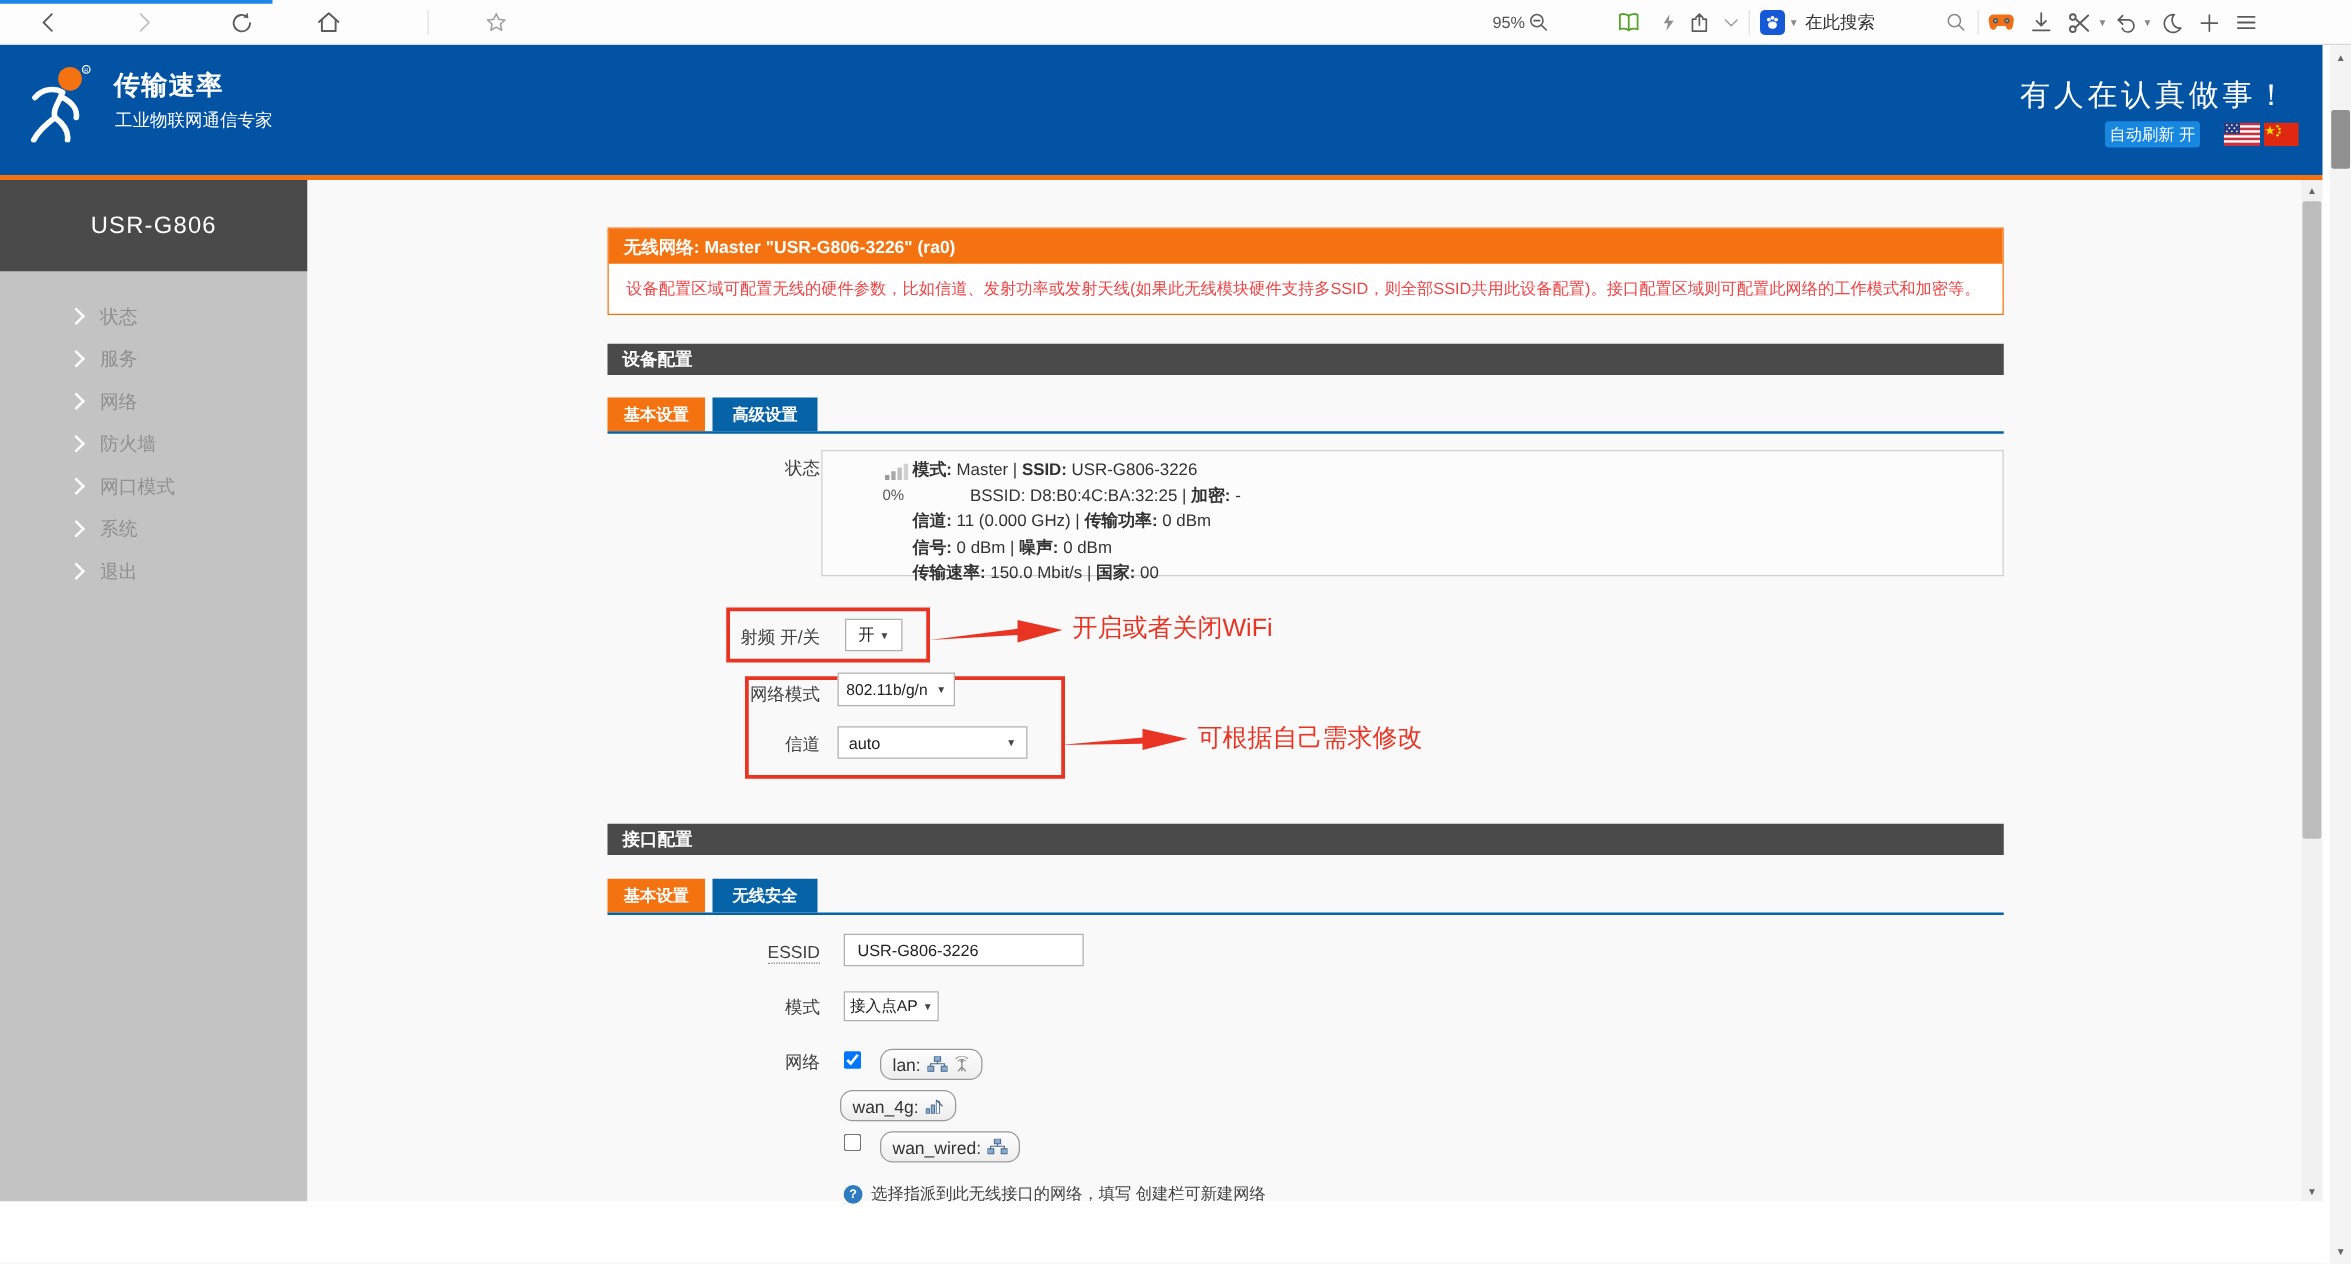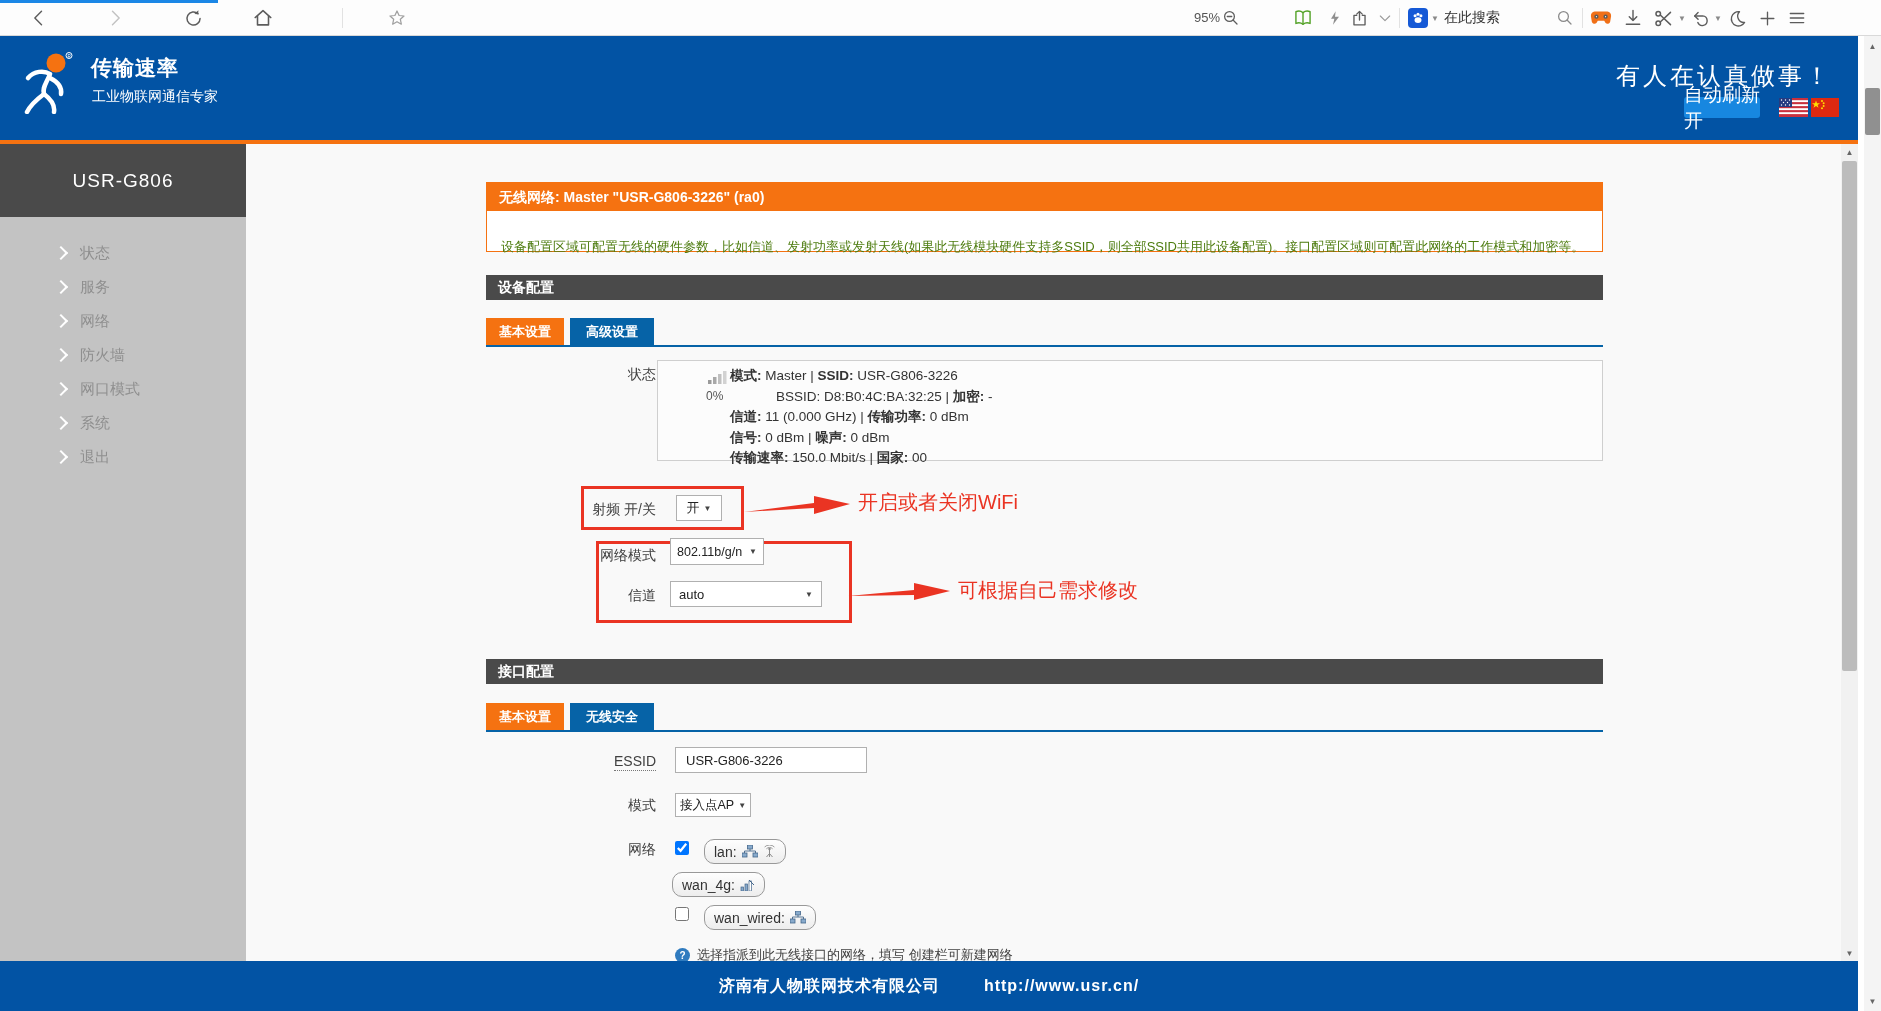--- a/index.html
+++ b/index.html
@@ -13,34 +13,34 @@
   .tb-div{position:absolute;top:8px;width:1px;height:20px;background:#e2e2e2;}
   .url{position:absolute;left:452px;top:9px;font-size:14.5px;color:#1c1c1c;white-space:nowrap;}
   .zoomtxt{position:absolute;left:1194px;top:10px;font-size:13px;color:#555;}
   .searchtxt{position:absolute;left:1444px;top:9px;font-size:14px;color:#333;}
   .caret-sm{position:absolute;font-size:8px;color:#8a8a8a;}
   
   .hdr{position:absolute;left:0;top:36px;width:1861px;height:104px;background:#0253a4;}
   .brand-title{position:absolute;left:91px;top:18px;font-size:21px;font-weight:700;color:#fff;letter-spacing:1px;}
   .brand-sub{position:absolute;left:92px;top:52px;font-size:14px;color:#fff;}
   .slogan{position:absolute;left:1616px;top:24px;font-size:24px;color:#fff;letter-spacing:3px;}
-  .refresh-btn{position:absolute;left:1684px;top:61px;width:76px;height:21px;background:#1787e0;border-radius:3px;color:#fff;font-size:19px;display:flex;align-items:center;justify-content:center;cursor:pointer;}
+  .refresh-btn{position:absolute;left:1684px;top:61px;width:76px;height:21px;background:#1787e0;border-radius:3px;color:#fff;font-size:13px;display:flex;align-items:center;justify-content:center;cursor:pointer;}
   .orange-line{position:absolute;left:0;top:140px;width:1861px;height:4px;background:#f57211;}
   
   .sidebar{position:absolute;left:0;top:144px;width:246px;height:817px;background:#c3c3c3;}
   .side-head{position:absolute;left:0;top:0;width:246px;height:73px;background:#4a4a4a;color:#fff;font-size:19px;letter-spacing:1px;display:flex;align-items:center;justify-content:center;}
   .menu{position:absolute;left:0;top:92px;width:246px;}
   .mi{height:34px;display:flex;align-items:center;cursor:pointer;}
   .chev{width:8px;height:8px;border-top:2px solid #fff;border-right:2px solid #fff;transform:rotate(45deg);margin-left:56px;}
   .mi span.lbl{margin-left:14px;font-size:15px;color:#8f8f8f;}
   
   .content-bg{position:absolute;left:246px;top:144px;width:1595px;height:817px;background:#f9f9f9;}
   .panel1{position:absolute;left:486px;top:182px;width:1117px;height:70px;border:1px solid #f57211;background:#fff;box-sizing:border-box;}
   .panel1-title{height:28px;background:#f57211;color:#fff;font-weight:700;font-size:14px;line-height:28px;padding-left:12px;}
-  .panel1-body{padding:11px 14px 0;font-size:13px;color:#4d7c0f;margin-top:16px;}
+  .panel1-body{padding:11px 14px 0;font-size:13px;color:#ef4444;}
   .secbar{position:absolute;width:1117px;height:25px;background:#4a4a4a;color:#fff;font-weight:700;font-size:14px;line-height:25px;padding-left:12px;box-sizing:border-box;}
   .tabs{position:absolute;display:flex;gap:6px;}
   .tab{height:27px;line-height:27px;text-align:center;color:#fff;font-size:13px;font-weight:700;cursor:pointer;}
   .tab.orange{background:#f57211;width:78px;}
   .tab.blue{background:#0663a7;width:84px;}
   .tab-underline{position:absolute;width:1117px;height:2px;background:#0663a7;}
   .flabel{position:absolute;left:486px;width:170px;text-align:right;font-size:14px;color:#404040;white-space:nowrap;}
   .statusbox{position:absolute;left:657px;top:360px;width:946px;height:101px;background:#fcfcfc;border:1px solid #cfcfcf;box-sizing:border-box;}
   .statlines{position:absolute;left:72px;top:5px;font-size:13.5px;color:#333;line-height:20.5px;white-space:nowrap;}
   .redbox{position:absolute;border:3px solid #ea3423;box-sizing:border-box;}
@@ -389,24 +389,20 @@
       <rect x="0" y="8" width="5" height="4" fill="#88aacc" stroke="#44668a" stroke-width="0.8"></rect>
       <rect x="11" y="8" width="5" height="4" fill="#88aacc" stroke="#44668a" stroke-width="0.8"></rect>
     </svg>
   </div>
 
   <div class="hint">
     <span class="helpdot">?</span>
     <span><span>选择指派到此无线接口的网络，填写 </span><span class="it">创建</span><span>栏可新建网络</span></span>
   </div>
 
-  <div class="footer">
-    <span>济南有人物联网技术有限公司</span>
-    <span>http://www.usr.cn/</span>
-  </div>
 
   <div class="sb-gap"></div>
   <div class="sb" style="left:1841px;top:144px;width:17px;height:817px;">
     <div class="arr" style="top:0;">▲</div>
     <div class="thumb" style="top:17px;height:510px;background:#bcbcbc;"></div>
     <div class="arr" style="top:801px;">▼</div>
   </div>
   <div class="sb" style="left:1864px;top:36px;width:17px;height:975px;background:#f4f4f4;">
     <div class="arr" style="top:2px;">▲</div>
     <div class="thumb" style="top:52px;height:47px;background:#909090;"></div>

